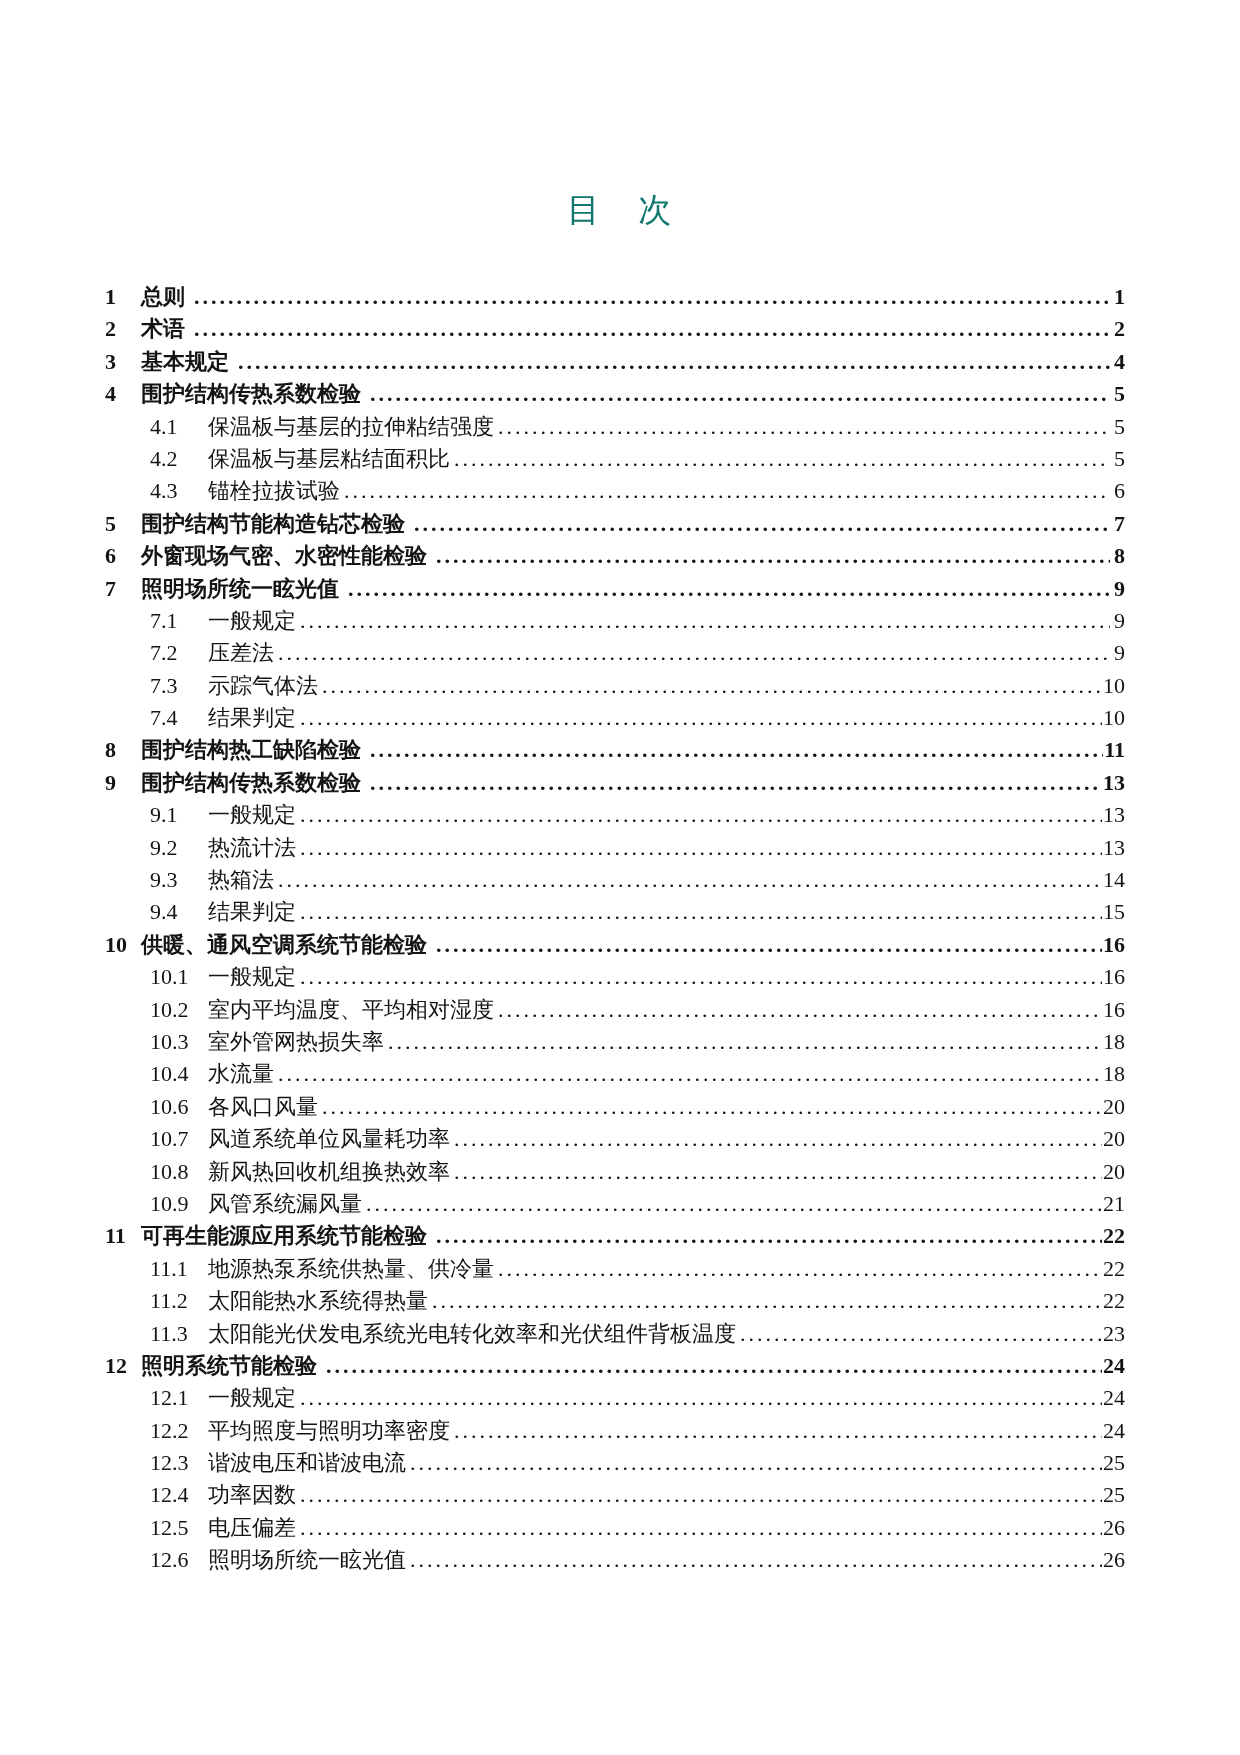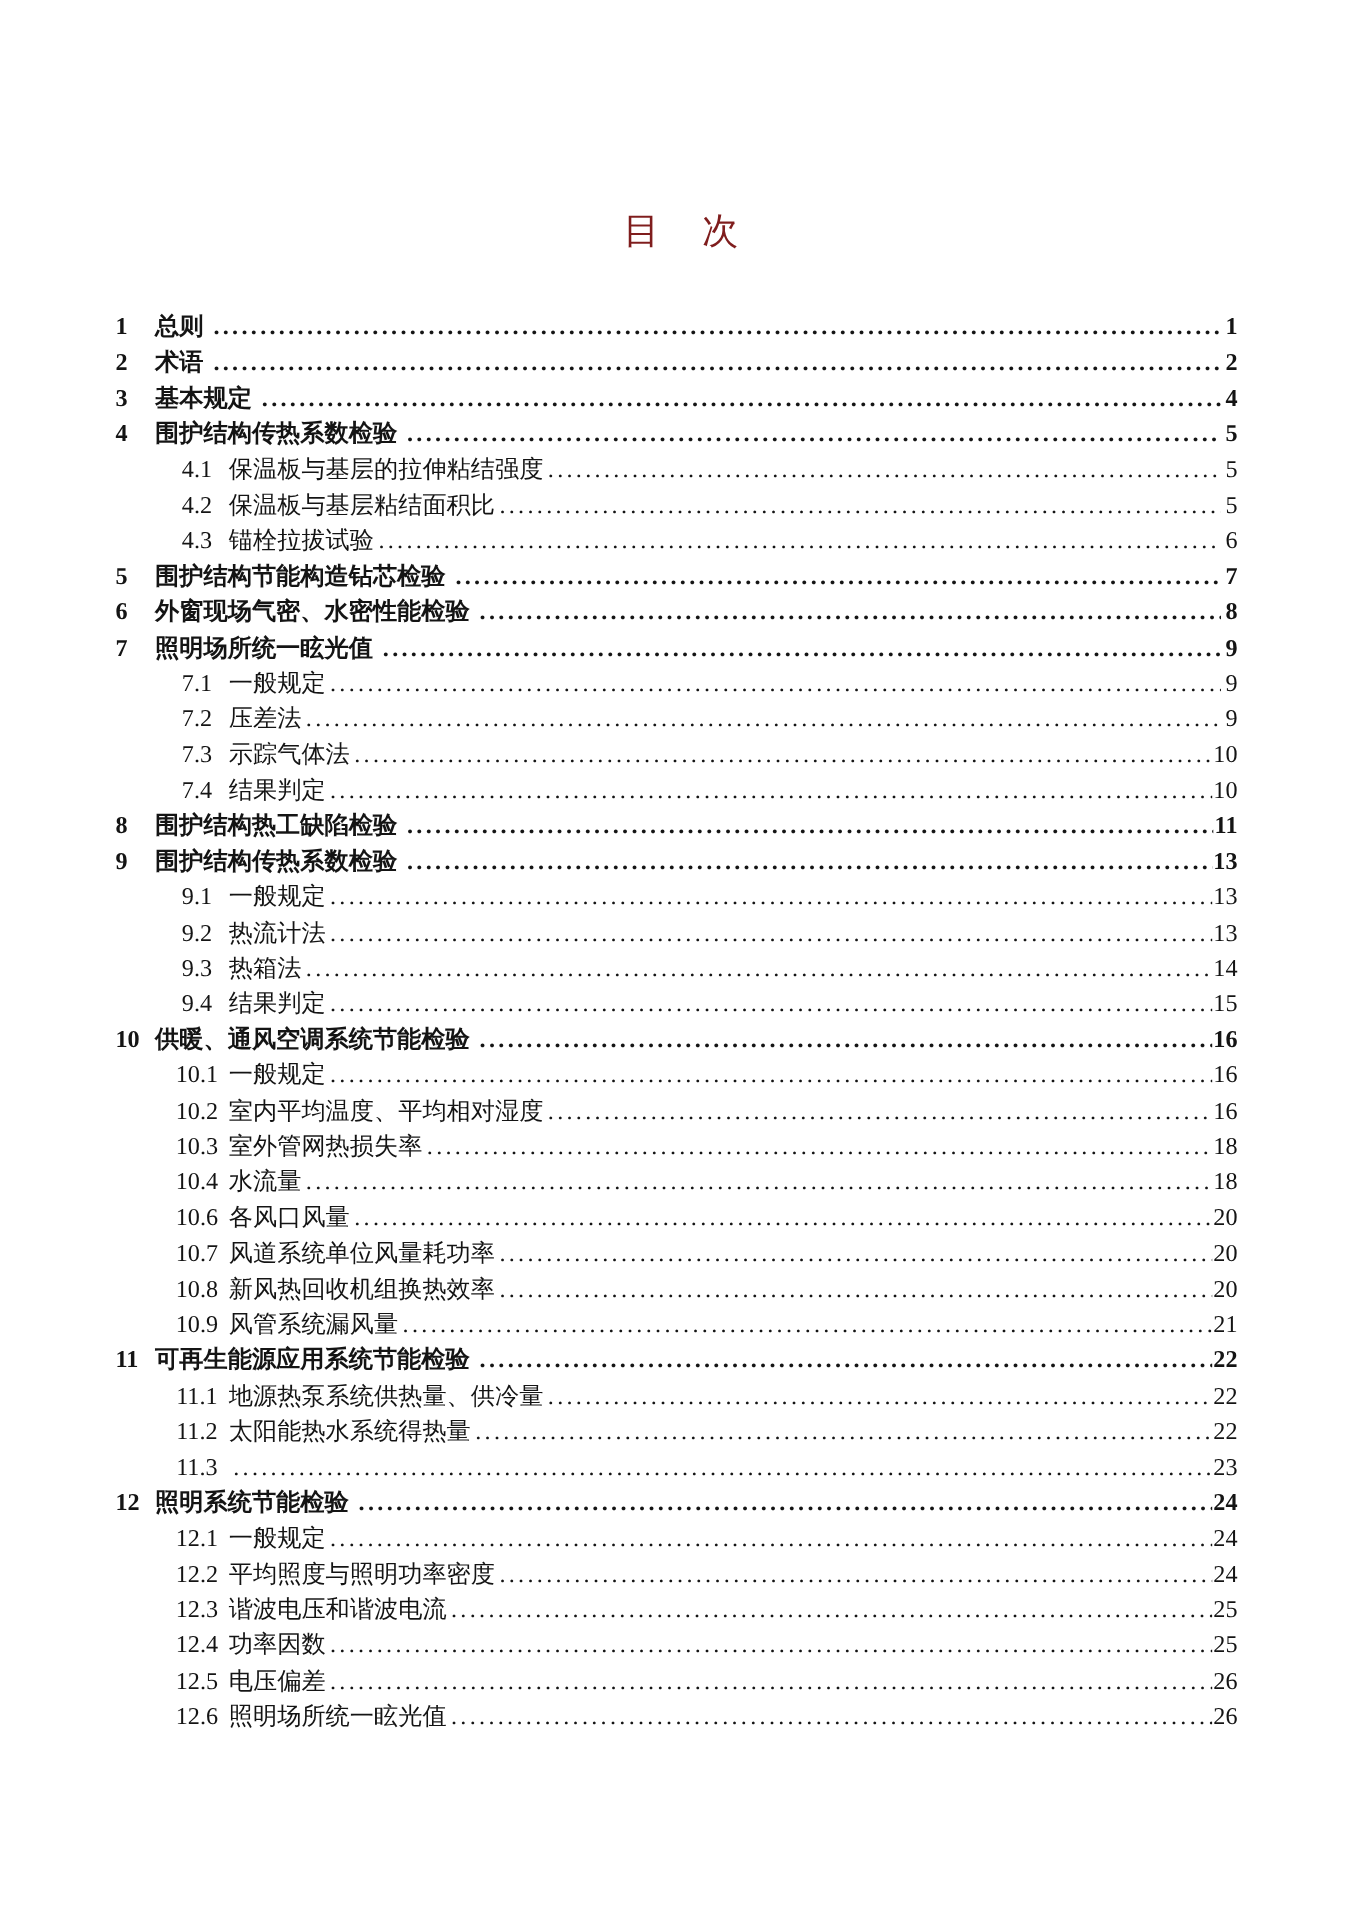--- a/index.html
+++ b/index.html
@@ -24,21 +24,21 @@
     position: absolute;
     top: 188px;
     left: 0;
     width: 100%;
     margin: 0;
     text-align: center;
     font-size: 33px;
     font-weight: 500;
     letter-spacing: 2px;
     word-spacing: 26px;
-    color: #7f1d1d;
+    color: #0f766e;
   }
   .toc-list {
     position: absolute;
     top: 281px;
     left: 105px;
     right: 115px;
   }
   .toc-row {
     display: flex;
     align-items: baseline;
@@ -52,21 +52,20 @@
     font-weight: bold;
   }
   .toc-row.l1 .num {
     min-width: 36px;
   }
   .toc-row.l2 {
     padding-left: 45px;
   }
   .toc-row.l2 .num {
     min-width: 58px;
-    text-align: center;
   }
   .label {
     flex: 0 0 auto;
   }
   .dots {
     flex: 1 1 auto;
     overflow: hidden;
     margin: 0 1px 0 4px;
     height: 32.4px;
   }
@@ -278,20 +277,21 @@
     <span class="pg">22</span>
   </div>
       <div class="toc-row l2">
     <span class="num">11.2</span>
     <span class="label">太阳能热水系统得热量</span>
     <span class="dots"></span>
     <span class="pg">22</span>
   </div>
       <div class="toc-row l2">
     <span class="num">11.3</span>
+    <span class="label">太阳能光伏发电系统光电转化效率和光伏组件背板温度</span>
     <span class="dots"></span>
     <span class="pg">23</span>
   </div>
       <div class="toc-row l1">
     <span class="num">12</span>
     <span class="label">照明系统节能检验</span>
     <span class="dots"></span>
     <span class="pg">24</span>
   </div>
       <div class="toc-row l2">

